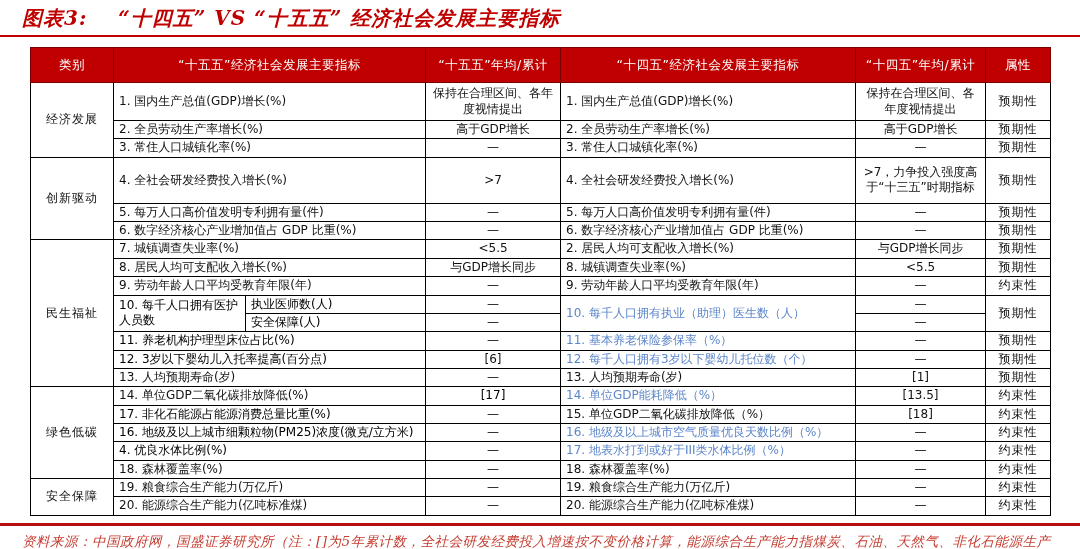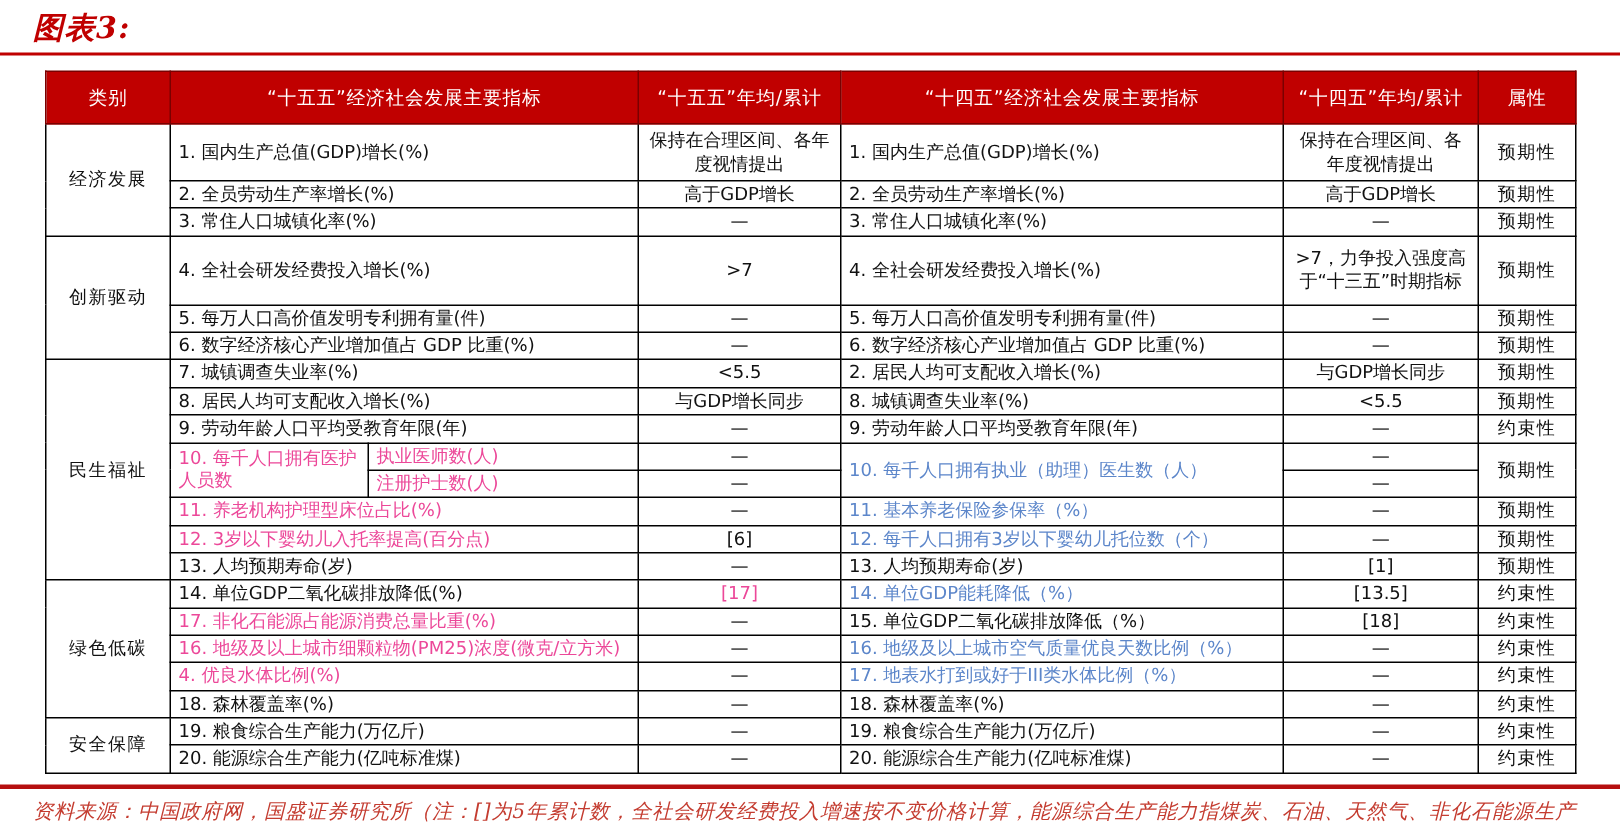--- a/index.html
+++ b/index.html
@@ -30,34 +30,35 @@
     letter-spacing:0.5px;
   }
   td{
     border:1px solid #000;padding:1px 5px;height:15px;line-height:1.28;
     vertical-align:middle;
   }
   td.cat{text-align:center;letter-spacing:1px;}
   td.ind{text-align:left;}
   td.val{text-align:center;}
   td.attr{text-align:center;letter-spacing:1px;}
-  .red{color:#ec4899;}
+  .red{color:#000000;}
   .blue{color:#5c86ca;}
   .foot{
     margin-top:7px;border-top:3px solid #b50f0f;
     padding:5px 18px 0 22px;
     color:#c43c30;font-family:"DejaVu Serif","Liberation Serif",serif;
     font-style:italic;font-size:13.5px;line-height:1.55;letter-spacing:0.5px;
   }
 </style>
 </head>
 <body>
 
 <div class="title-bar">
   <span class="title-label">图表3:</span>
+  <span class="title-text">“十四五” VS “十五五” 经济社会发展主要指标</span>
 </div>
 
 <table>
   <colgroup>
     <col style="width:83px">
       <col style="width:132px">
       <col style="width:180px">
     <col style="width:135px">
       <col style="width:295px">
       <col style="width:130px">
@@ -142,21 +143,21 @@
       </tr>
       <tr>
         <td rowspan="2" class="ind red">10. 每千人口拥有医护人员数</td>
         <td class="ind red">执业医师数(人)</td>
         <td class="val">—</td>
         <td rowspan="2" class="ind blue">10. 每千人口拥有执业（助理）医生数（人）</td>
         <td class="val">—</td>
         <td rowspan="2" class="attr">预期性</td>
       </tr>
       <tr>
-        <td class="ind red">注册护士数(人)</td>
+        <td class="ind red">安全保障(人)</td>
         <td class="val">—</td>
         <td class="val">—</td>
       </tr>
       <tr>
         <td colspan="2" class="ind red">11. 养老机构护理型床位占比(%)</td>
         <td class="val">—</td>
         <td class="ind blue">11. 基本养老保险参保率（%）</td>
         <td class="val">—</td>
         <td class="attr">预期性</td>
       </tr>

